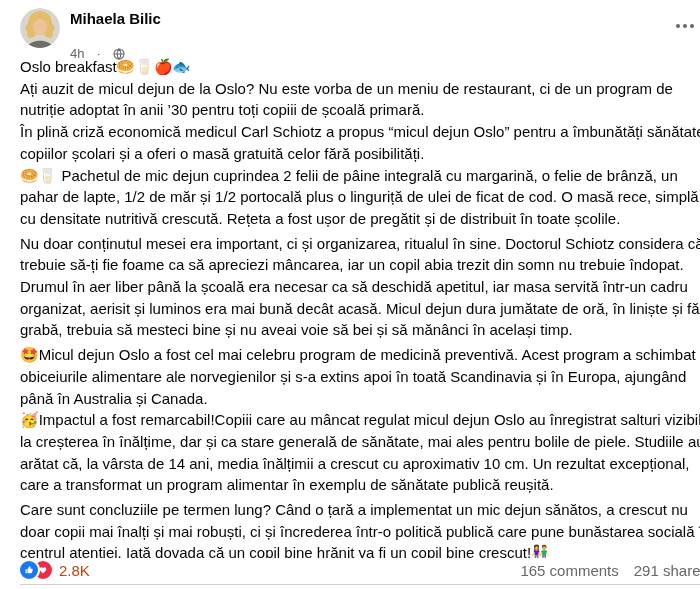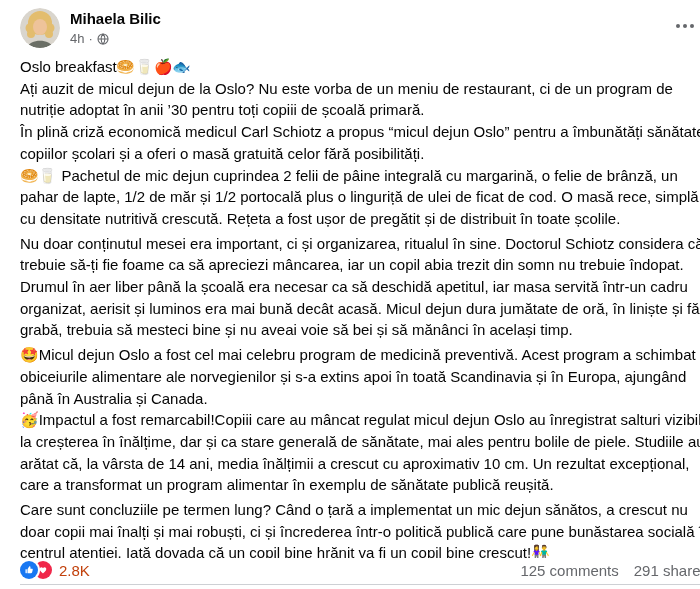--- a/index.html
+++ b/index.html
@@ -9,21 +9,21 @@
     overflow:hidden;
     background:#fff;
     font-family:"Liberation Sans","DejaVu Sans",sans-serif;
     color:#050505;
   }
   
   .header{position:absolute;top:8px;left:20px;display:flex;}
   .avatar{width:40px;height:40px;border-radius:50%;overflow:hidden;flex:0 0 40px;cursor:pointer;}
   .head-info{margin-left:10px;margin-top:1px;}
   .author{font-size:15px;font-weight:bold;color:#050505;line-height:19px;cursor:pointer;}
-  .meta{display:flex;align-items:center;gap:4px;margin-top:3px;color:#65676B;font-size:13px;}
+  .meta{display:flex;align-items:center;gap:12px;margin-top:18px;color:#65676B;font-size:13px;}
   .meta .sep{color:#65676B;}
   .more-btn{position:absolute;top:16px;right:-2px;padding:8px;display:flex;gap:3px;cursor:pointer;background:none;border:none;}
   .more-btn .dot{width:4px;height:4px;border-radius:50%;background:#65676B;}
   
   .post-text{
     position:absolute;top:56px;left:20px;
     width:694px;height:502px;overflow:hidden;
     font-size:15px;line-height:21.7px;color:#050505;
   }
   .post-text p{margin:0;padding:0;}
@@ -112,20 +112,20 @@
         </svg>
       </span>
       <span class="rx love">
         <svg viewBox="0 0 16 16" fill="#fff">
           <path d="M8 13.4S2.8 10 2.8 6.4C2.8 4.8 4 3.6 5.5 3.6c1 0 1.9.5 2.5 1.4.6-.9 1.5-1.4 2.5-1.4 1.5 0 2.7 1.2 2.7 2.8C13.2 10 8 13.4 8 13.4z"></path>
         </svg>
       </span>
       <span class="rx-count">2.8K</span>
     </div>
     <div class="stats-right">
-      <span class="comments">125 comments</span>
+      <span class="comments">165 comments</span>
       <span class="shares">291 shares</span>
     </div>
   </div>
 
   <div class="divider"></div>
 
 </div>
 
 </body></html>

